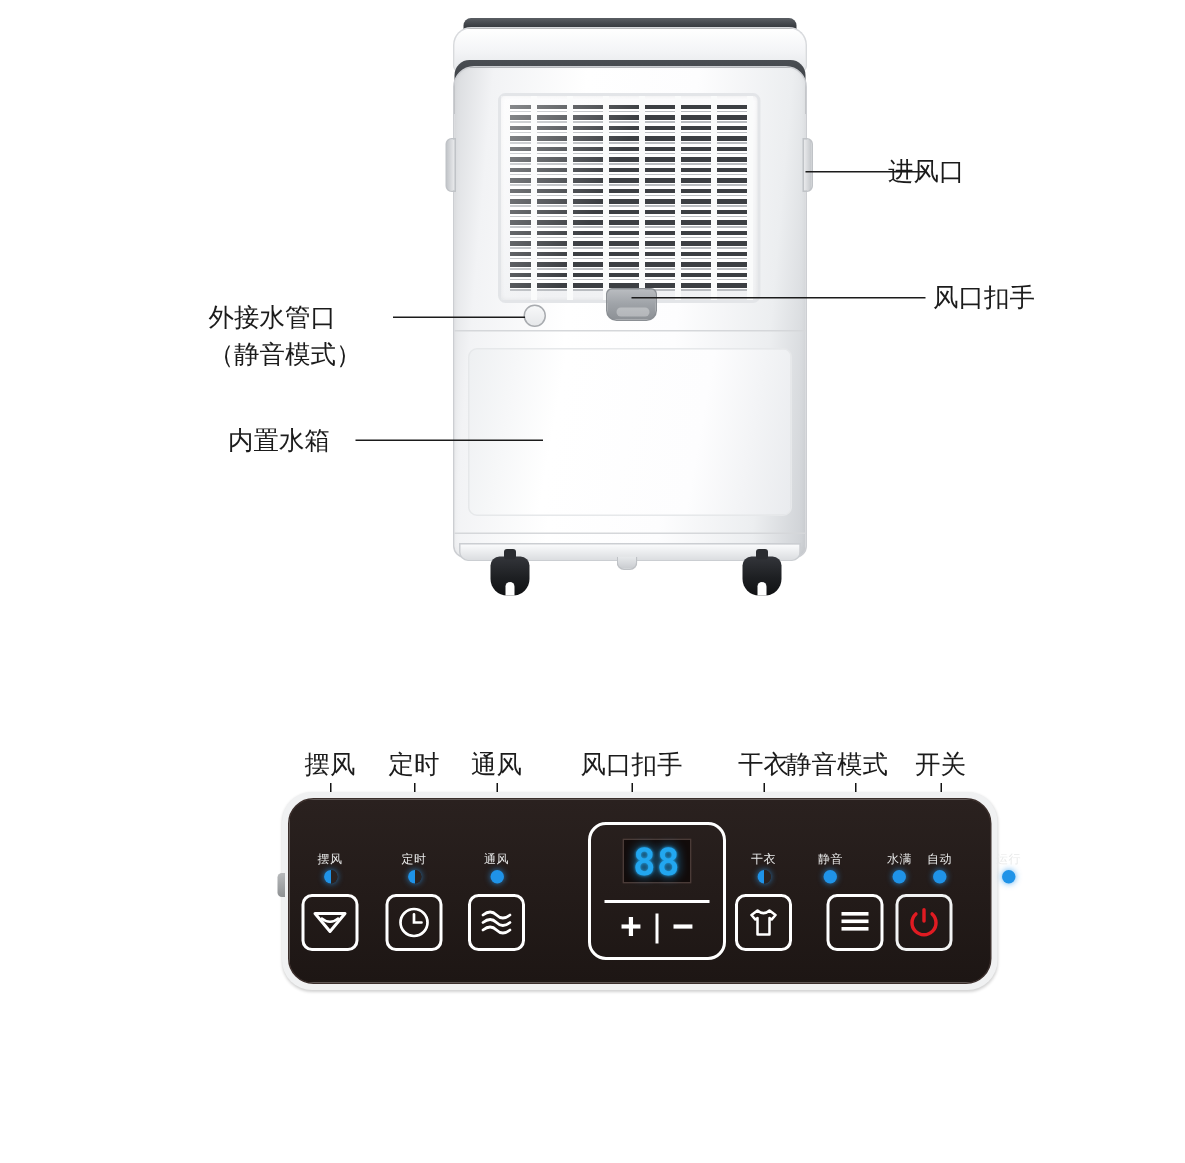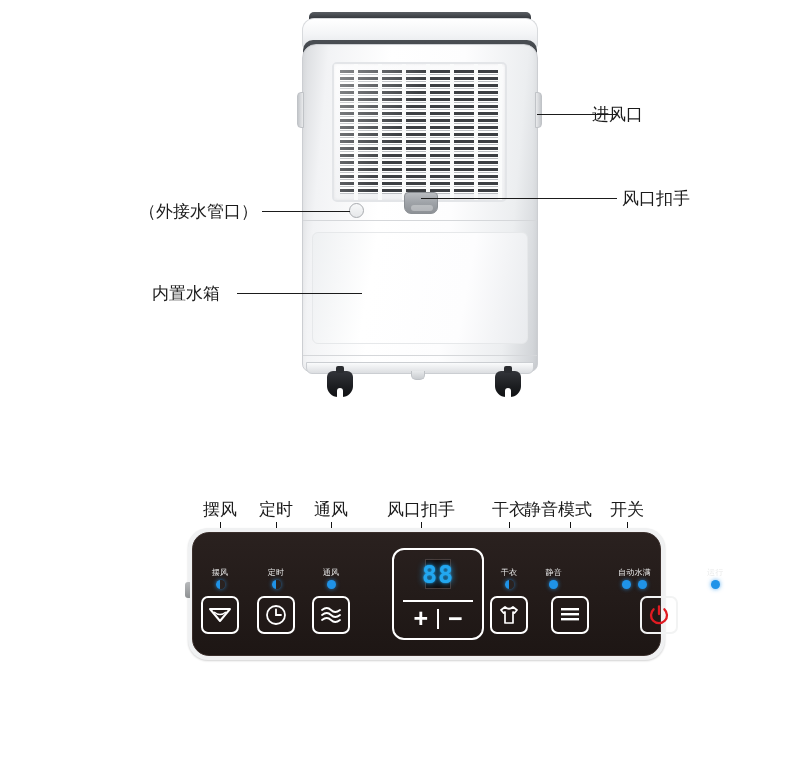--- a/index.html
+++ b/index.html
@@ -245,21 +245,21 @@
   .key.power { border-color: #f2f3f3; }
 
   
   .hum-module {
     position: absolute; left: 392px; top: 118px; width: 92px; height: 92px;
     border: 2px solid #ffffff;
     border-radius: 12px;
   }
   .led-window {
     position: absolute; left: 50%; top: 9px; transform: translateX(-50%);
-    width: 26px; height: 30px;
+    width: 46px; height: 30px;
     background: #120b0a;
     border: 1px solid #4a3b37;
     display: flex; align-items: center; justify-content: center;
   }
   .led-digits {
     font-family: "DejaVu Sans Mono", "Liberation Mono", monospace;
     font-size: 25px;
     font-weight: bold;
     color: #22a7f0;
     letter-spacing: 1px;
@@ -319,21 +319,22 @@
     <div class="caster right"></div>
 
     <div class="callout-line" style="left:537px; top:114px; width:80px;"></div>
     <div class="callout-text" style="left:592px; top:103px;">进风口</div>
 
     <div class="callout-line" style="left:421px; top:198px; width:196px;"></div>
     <div class="callout-text" style="left:622px; top:187px;">风口扣手</div>
 
     <div class="callout-line" style="left:262px; top:211px; width:88px;"></div>
     <div class="callout-text two-line" style="left:139px; top:199px;">
-      <div>（外接水管口）</div>
+      <div>外接水管口</div>
+      <div>（静音模式）</div>
     </div>
 
     <div class="callout-line" style="left:237px; top:293px; width:125px;"></div>
     <div class="callout-text" style="left:152px; top:282px;">内置水箱</div>
   </div>
 
   <div id="panel-section">
 
     <div class="panel-label" style="left:220px; top:68px;">摆风</div>
     <div class="panel-leader" style="left:220px; top:92px; height:44px;"></div>
@@ -430,21 +431,21 @@
       </div>
       <div class="key">
         <svg width="22" height="20" viewBox="0 0 22 20">
           <rect x="2" y="3" width="18" height="2.4" fill="#fff"></rect>
           <rect x="2" y="8" width="18" height="2.4" fill="#fff"></rect>
           <rect x="2" y="13" width="18" height="2.4" fill="#fff"></rect>
         </svg>
       </div>
     </div>
 
-    <div class="btn-group" style="left:631px; top:138px; width:56px;">
+    <div class="btn-group" style="left:588px; top:138px; width:56px;">
       <div class="ind-row">
         <div class="ind-col">
           <div class="ind-label">水满</div>
           <div class="ind-dot"></div>
         </div>
         <div class="ind-col">
           <div class="ind-label">运行</div>
           <div class="ind-dot"></div>
         </div>
       </div>

